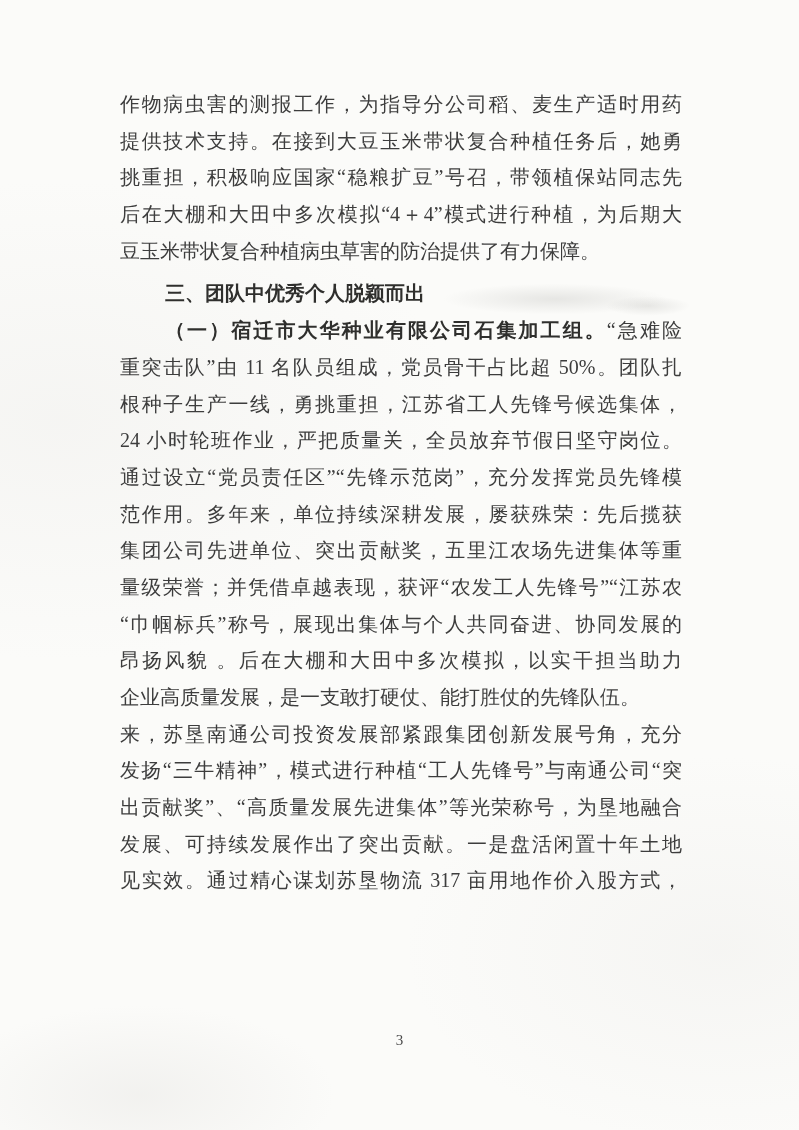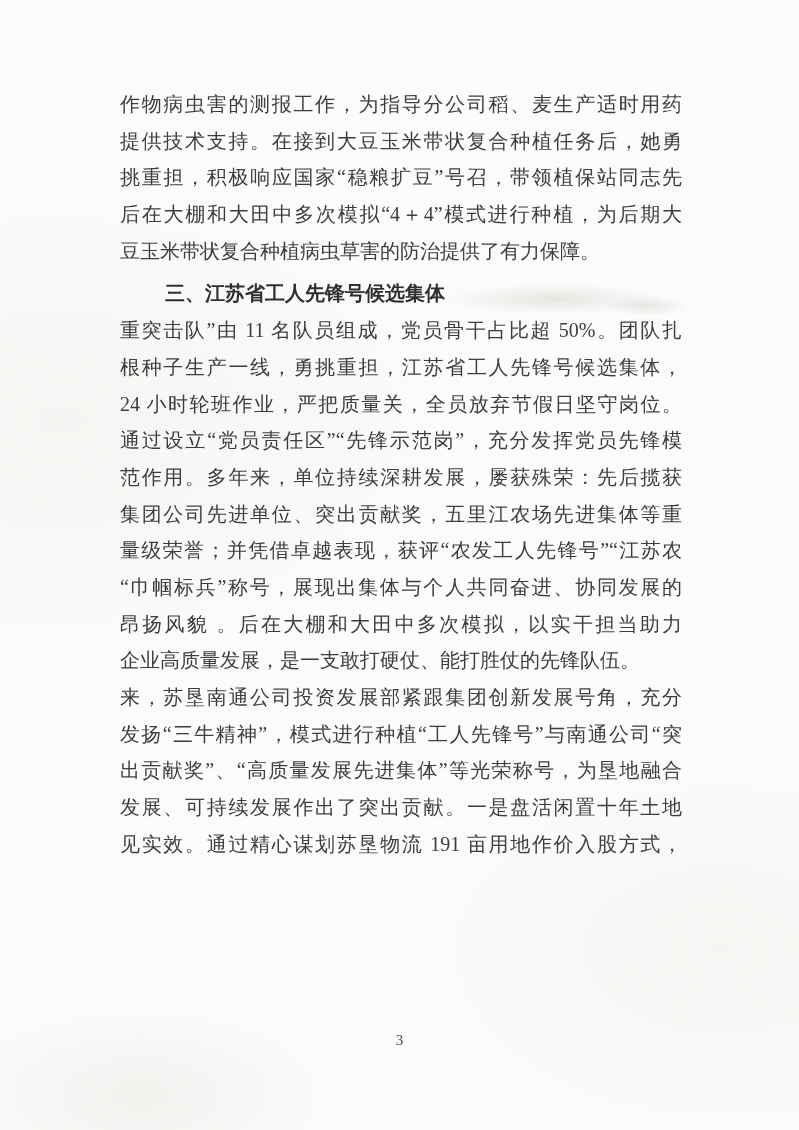--- a/index.html
+++ b/index.html
@@ -60,31 +60,32 @@
 </head>
 <body>
 
 <div class="page">
   <div class="text-block">
       <div class="line j"><span>作物病虫害的测报工作，为指导分公司稻、麦生产适时用药</span></div>
       <div class="line j"><span>提供技术支持。在接到大豆玉米带状复合种植任务后，她勇</span></div>
       <div class="line j"><span>挑重担，积极响应国家“稳粮扩豆”号召，带领植保站同志先</span></div>
       <div class="line j"><span>后在大棚和大田中多次模拟“4＋4”模式进行种植，为后期大</span></div>
       <div class="line"><span>豆玉米带状复合种植病虫草害的防治提供了有力保障。</span></div>
-      <div class="line ind heading" style="margin-top: 6px;"><span class="b">三、江苏省工人先锋号候选集体</span></div>
+      <div class="line ind heading" style="margin-top: 6px;"><span class="b">三、团队中优秀个人脱颖而出</span></div>
+      <div class="line j ind"><span class="b">（一）宿迁市大华种业有限公司石集加工组。</span><span>“急难险</span></div>
       <div class="line j"><span>重突击队”由 11 名队员组成，党员骨干占比超 50%。团队扎</span></div>
       <div class="line j"><span>根种子生产一线，勇挑重担，江苏省工人先锋号候选集体，</span></div>
       <div class="line j"><span>24 小时轮班作业，严把质量关，全员放弃节假日坚守岗位。</span></div>
       <div class="line j"><span>通过设立“党员责任区”“先锋示范岗”，充分发挥党员先锋模</span></div>
       <div class="line j"><span>范作用。多年来，单位持续深耕发展，屡获殊荣：先后揽获</span></div>
       <div class="line j"><span>集团公司先进单位、突出贡献奖，五里江农场先进集体等重</span></div>
       <div class="line j"><span>量级荣誉；并凭借卓越表现，获评“农发工人先锋号”“江苏农</span></div>
       <div class="line j"><span>“巾帼标兵”称号，展现出集体与个人共同奋进、协同发展的</span></div>
       <div class="line j"><span>昂扬风貌 。后在大棚和大田中多次模拟，以实干担当助力</span></div>
       <div class="line"><span>企业高质量发展，是一支敢打硬仗、能打胜仗的先锋队伍。</span></div>
       <div class="line j"><span>来，苏垦南通公司投资发展部紧跟集团创新发展号角，充分</span></div>
       <div class="line j"><span>发扬“三牛精神”，模式进行种植“工人先锋号”与南通公司“突</span></div>
       <div class="line j"><span>出贡献奖”、“高质量发展先进集体”等光荣称号，为垦地融合</span></div>
       <div class="line j"><span>发展、可持续发展作出了突出贡献。一是盘活闲置十年土地</span></div>
-      <div class="line j"><span>见实效。通过精心谋划苏垦物流 191 亩用地作价入股方式，</span></div>
+      <div class="line j"><span>见实效。通过精心谋划苏垦物流 317 亩用地作价入股方式，</span></div>
     </div>
   <div class="page-number">3</div>
 </div>
 
 </body></html>

